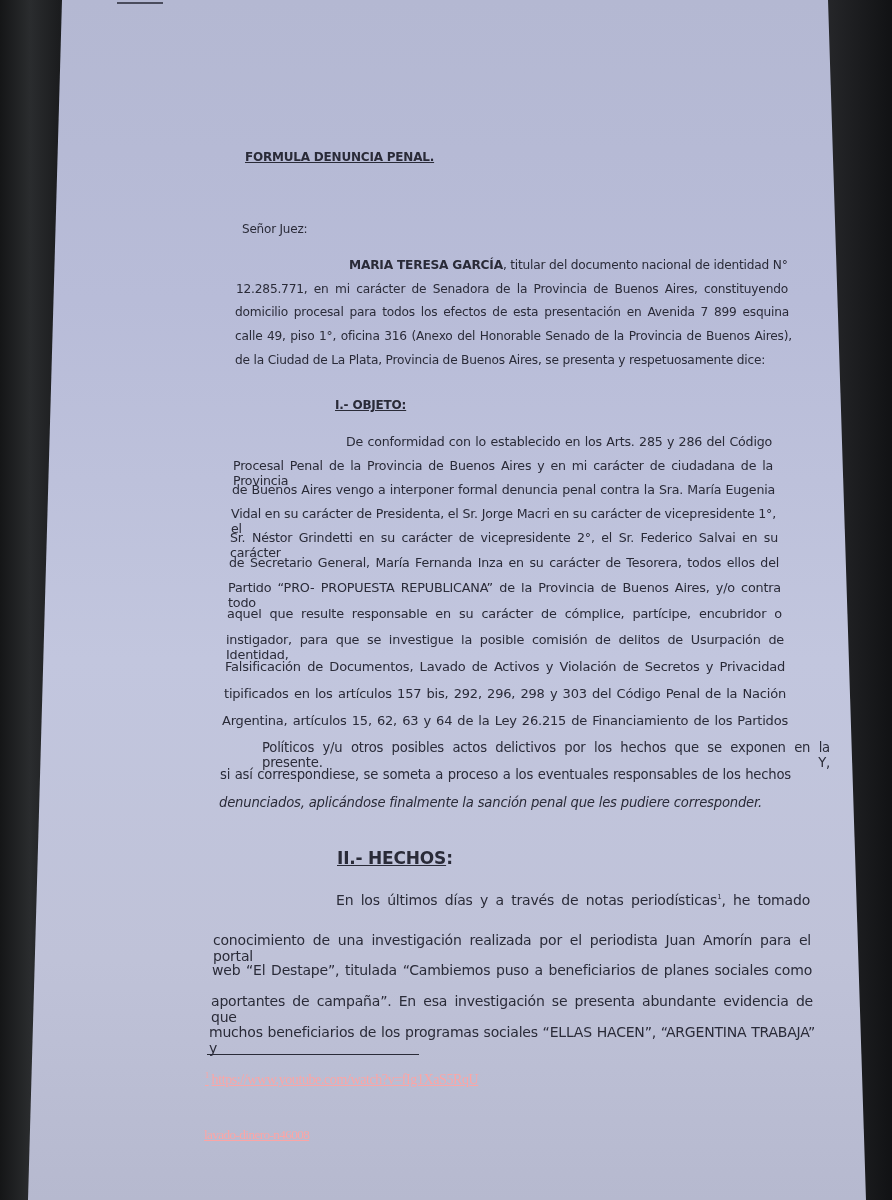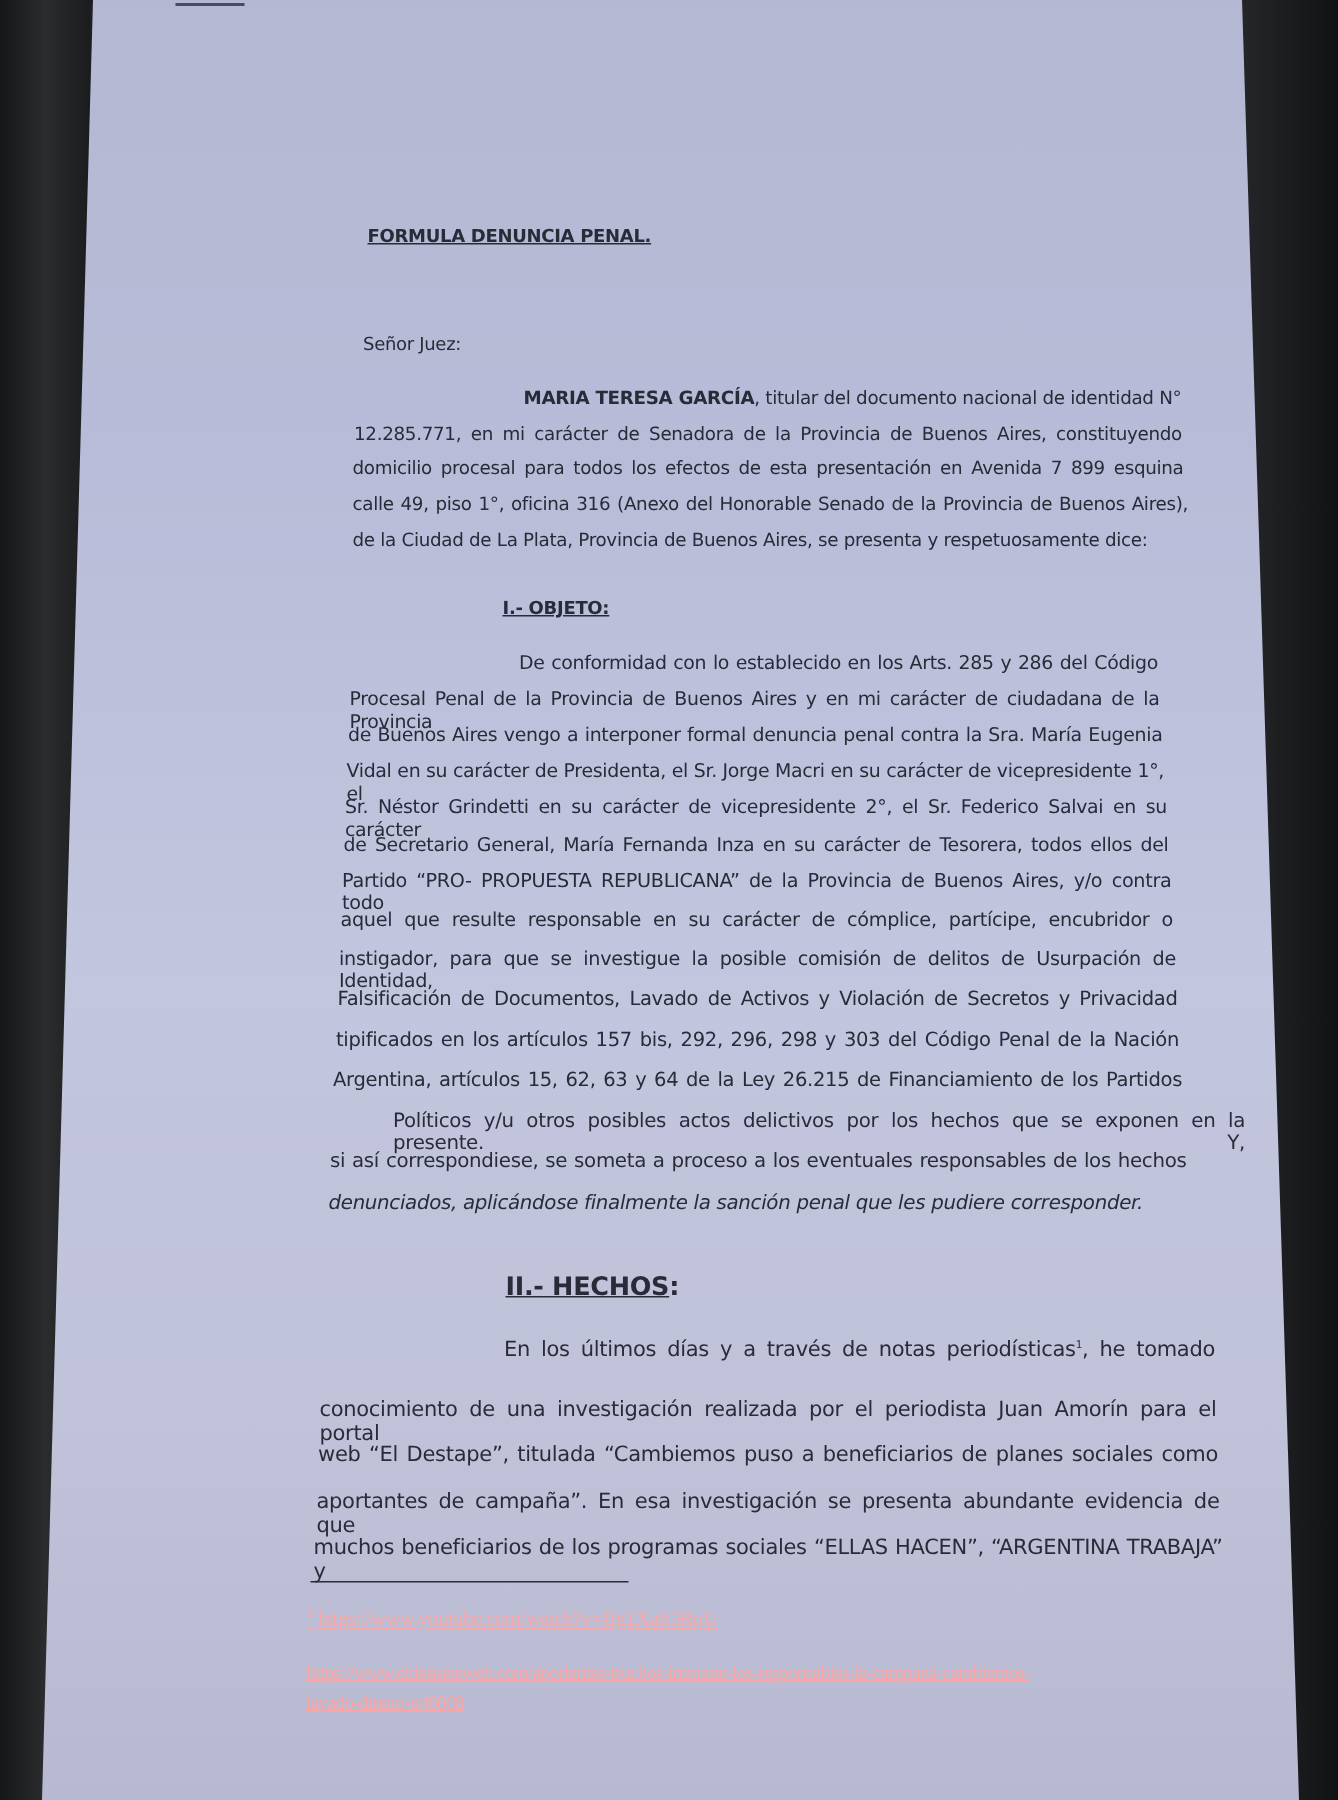--- a/index.html
+++ b/index.html
@@ -89,15 +89,14 @@
 
   <div class="line just" style="left:336px; top:848px; width:474px; font-size:14px;margin-top:44px;"><span>En los últimos días y a través de notas periodísticas</span><sup class="fnref">1</sup><span>, he tomado</span></div>
   <div class="line just" style="left:213px; top:932px; width:598px; font-size:14px;">conocimiento de una investigación realizada por el periodista Juan Amorín para el portal</div>
   <div class="line just" style="left:212px; top:962px; width:600px; font-size:14px;">web “El Destape”, titulada “Cambiemos puso a beneficiarios de planes sociales como</div>
   <div class="line just" style="left:211px; top:993px; width:602px; font-size:14px;">aportantes de campaña”. En esa investigación se presenta abundante evidencia de que</div>
   <div class="line just" style="left:209px; top:1024px; width:606px; font-size:14px;">muchos beneficiarios de los programas sociales “ELLAS HACEN”, “ARGENTINA TRABAJA” y</div>
 
   <div class="fn-rule"></div>
 
   <div class="fn" style="left:205px; top:1071px;"><sup>1</sup><span>https://www.youtube.com/watch?v=fIg1XaS5RqU</span></div>
-  <div class="fn" style="left:204px; top:1107px; font-size:13.2px; letter-spacing:-0.6px;">https://www.eldestapeweb.com/aportantes-truchos-imputan-los-responsables-la-campana-cambiemos-</div>
   <div class="fn" style="left:204px; top:1127px; font-size:13.2px; letter-spacing:-0.6px;">lavado-dinero-n46008</div>
 </div>
 
 </body></html>

